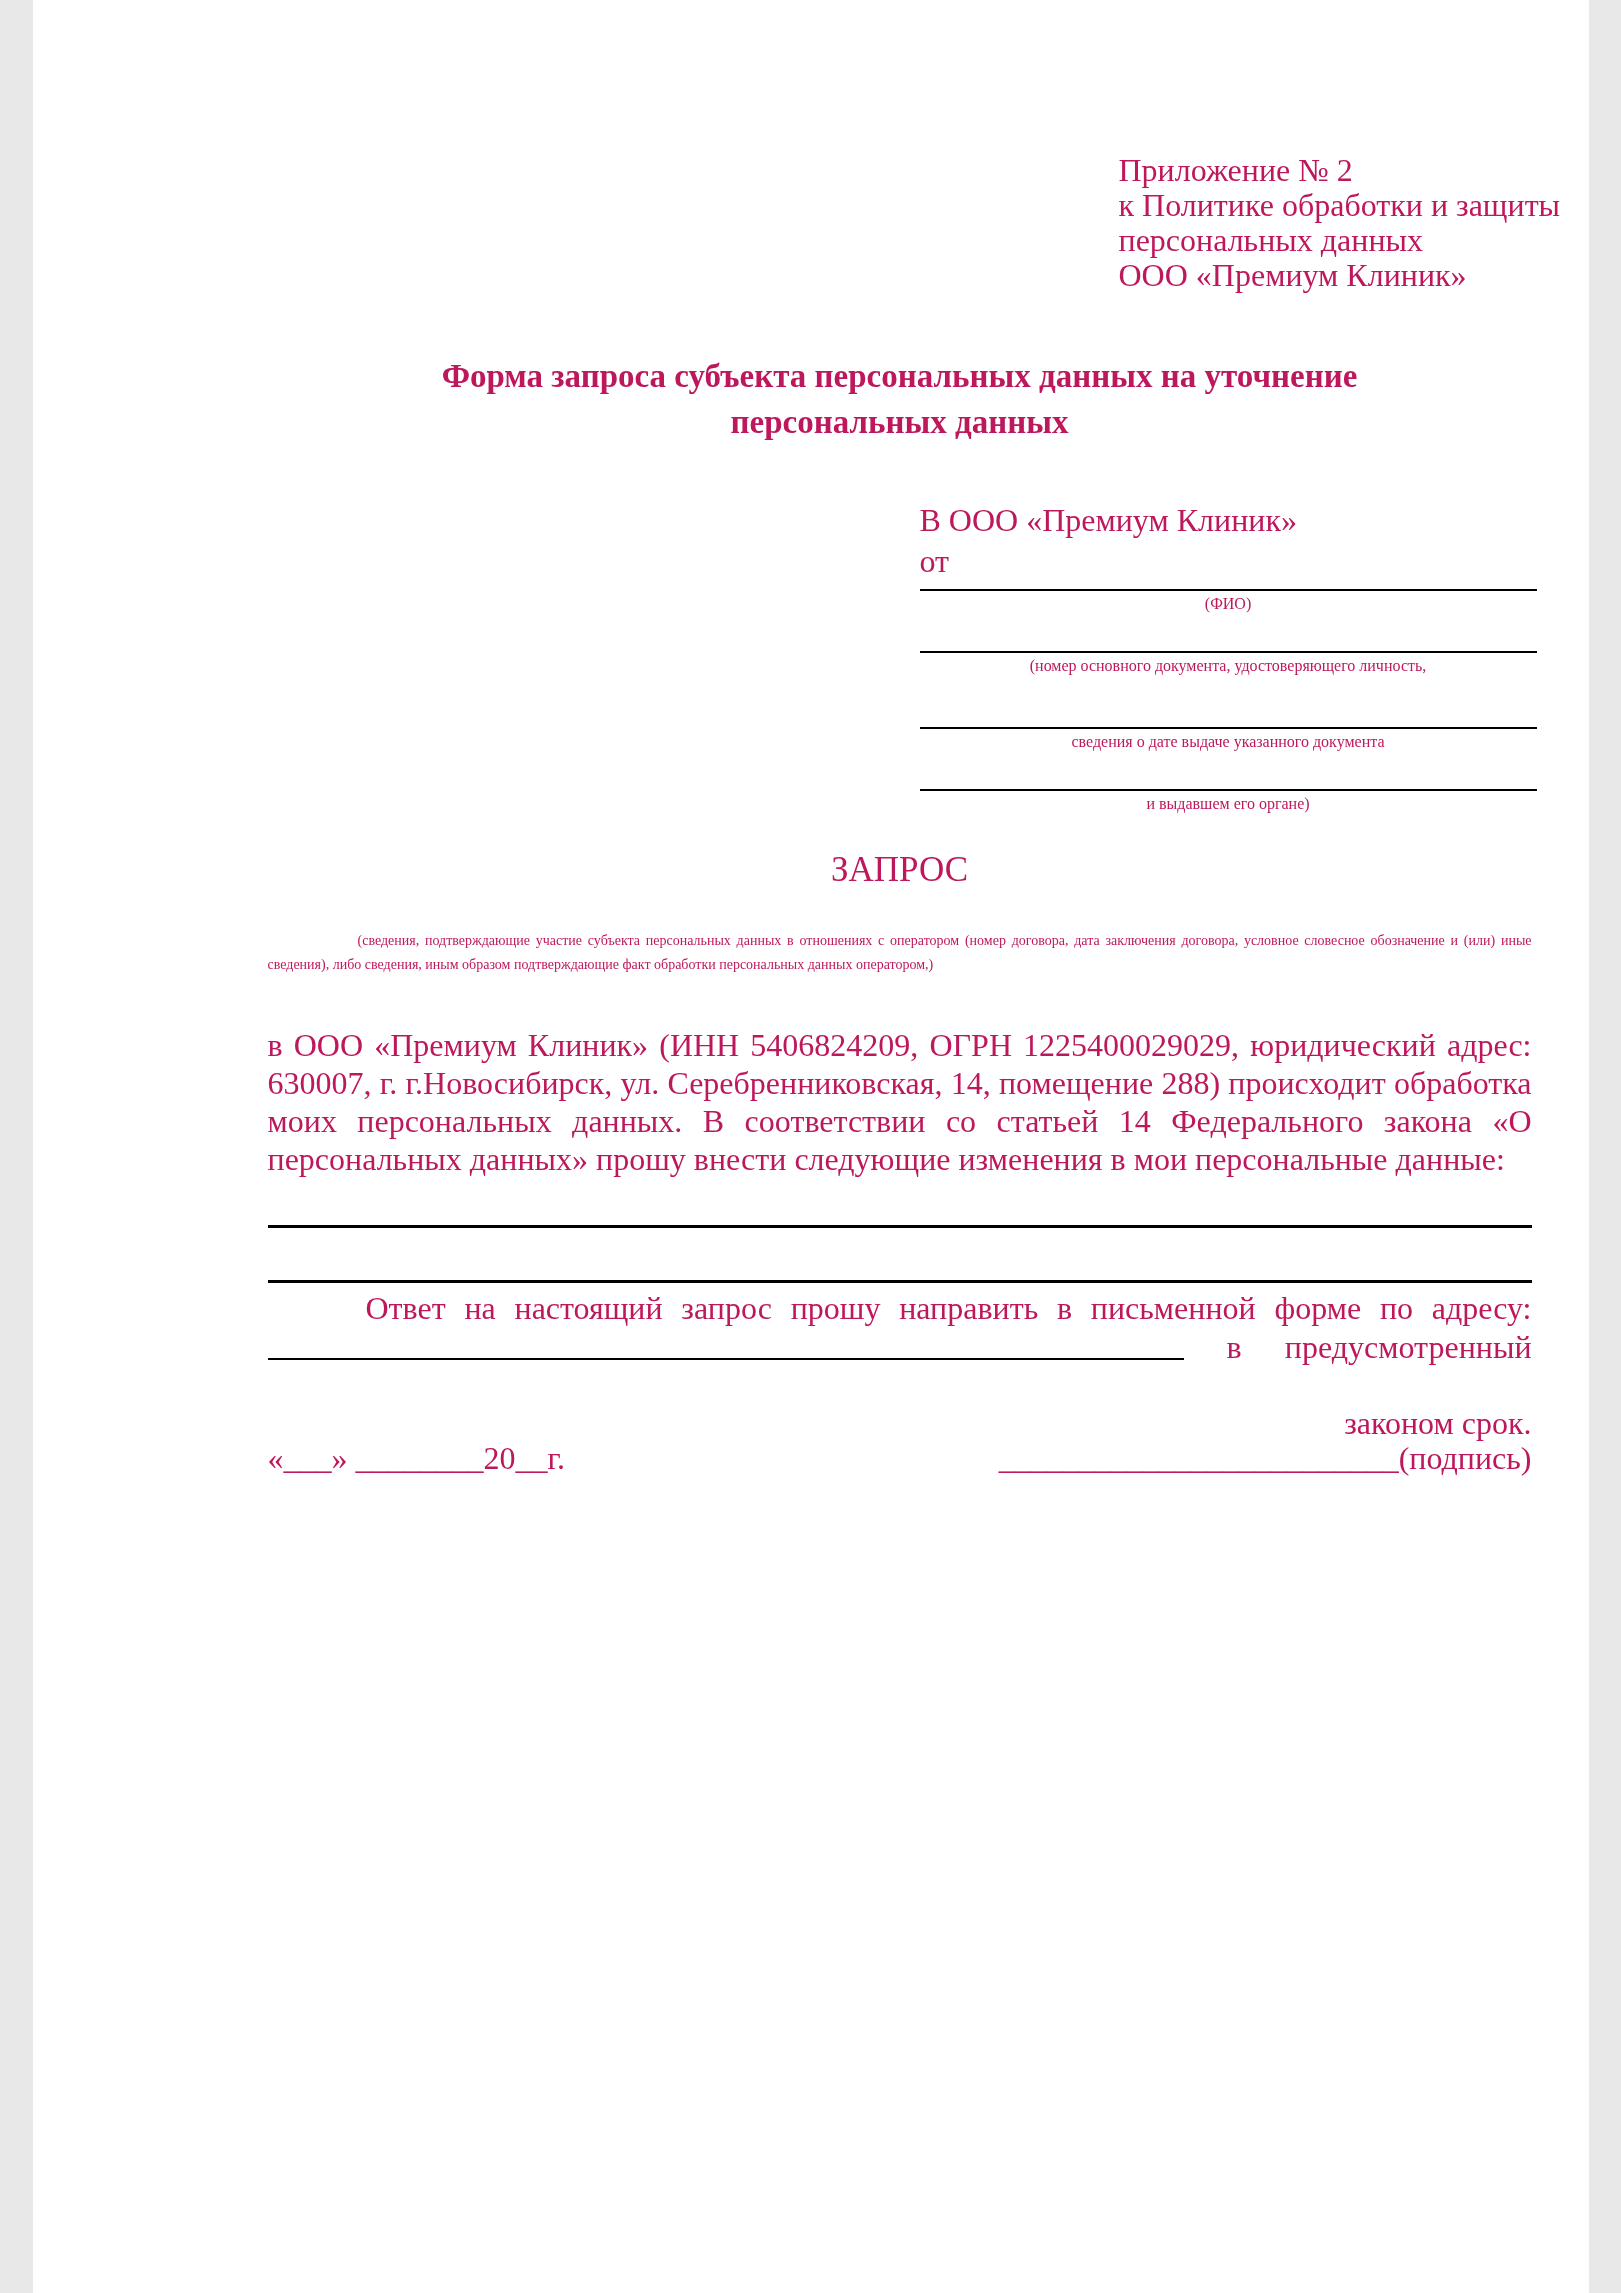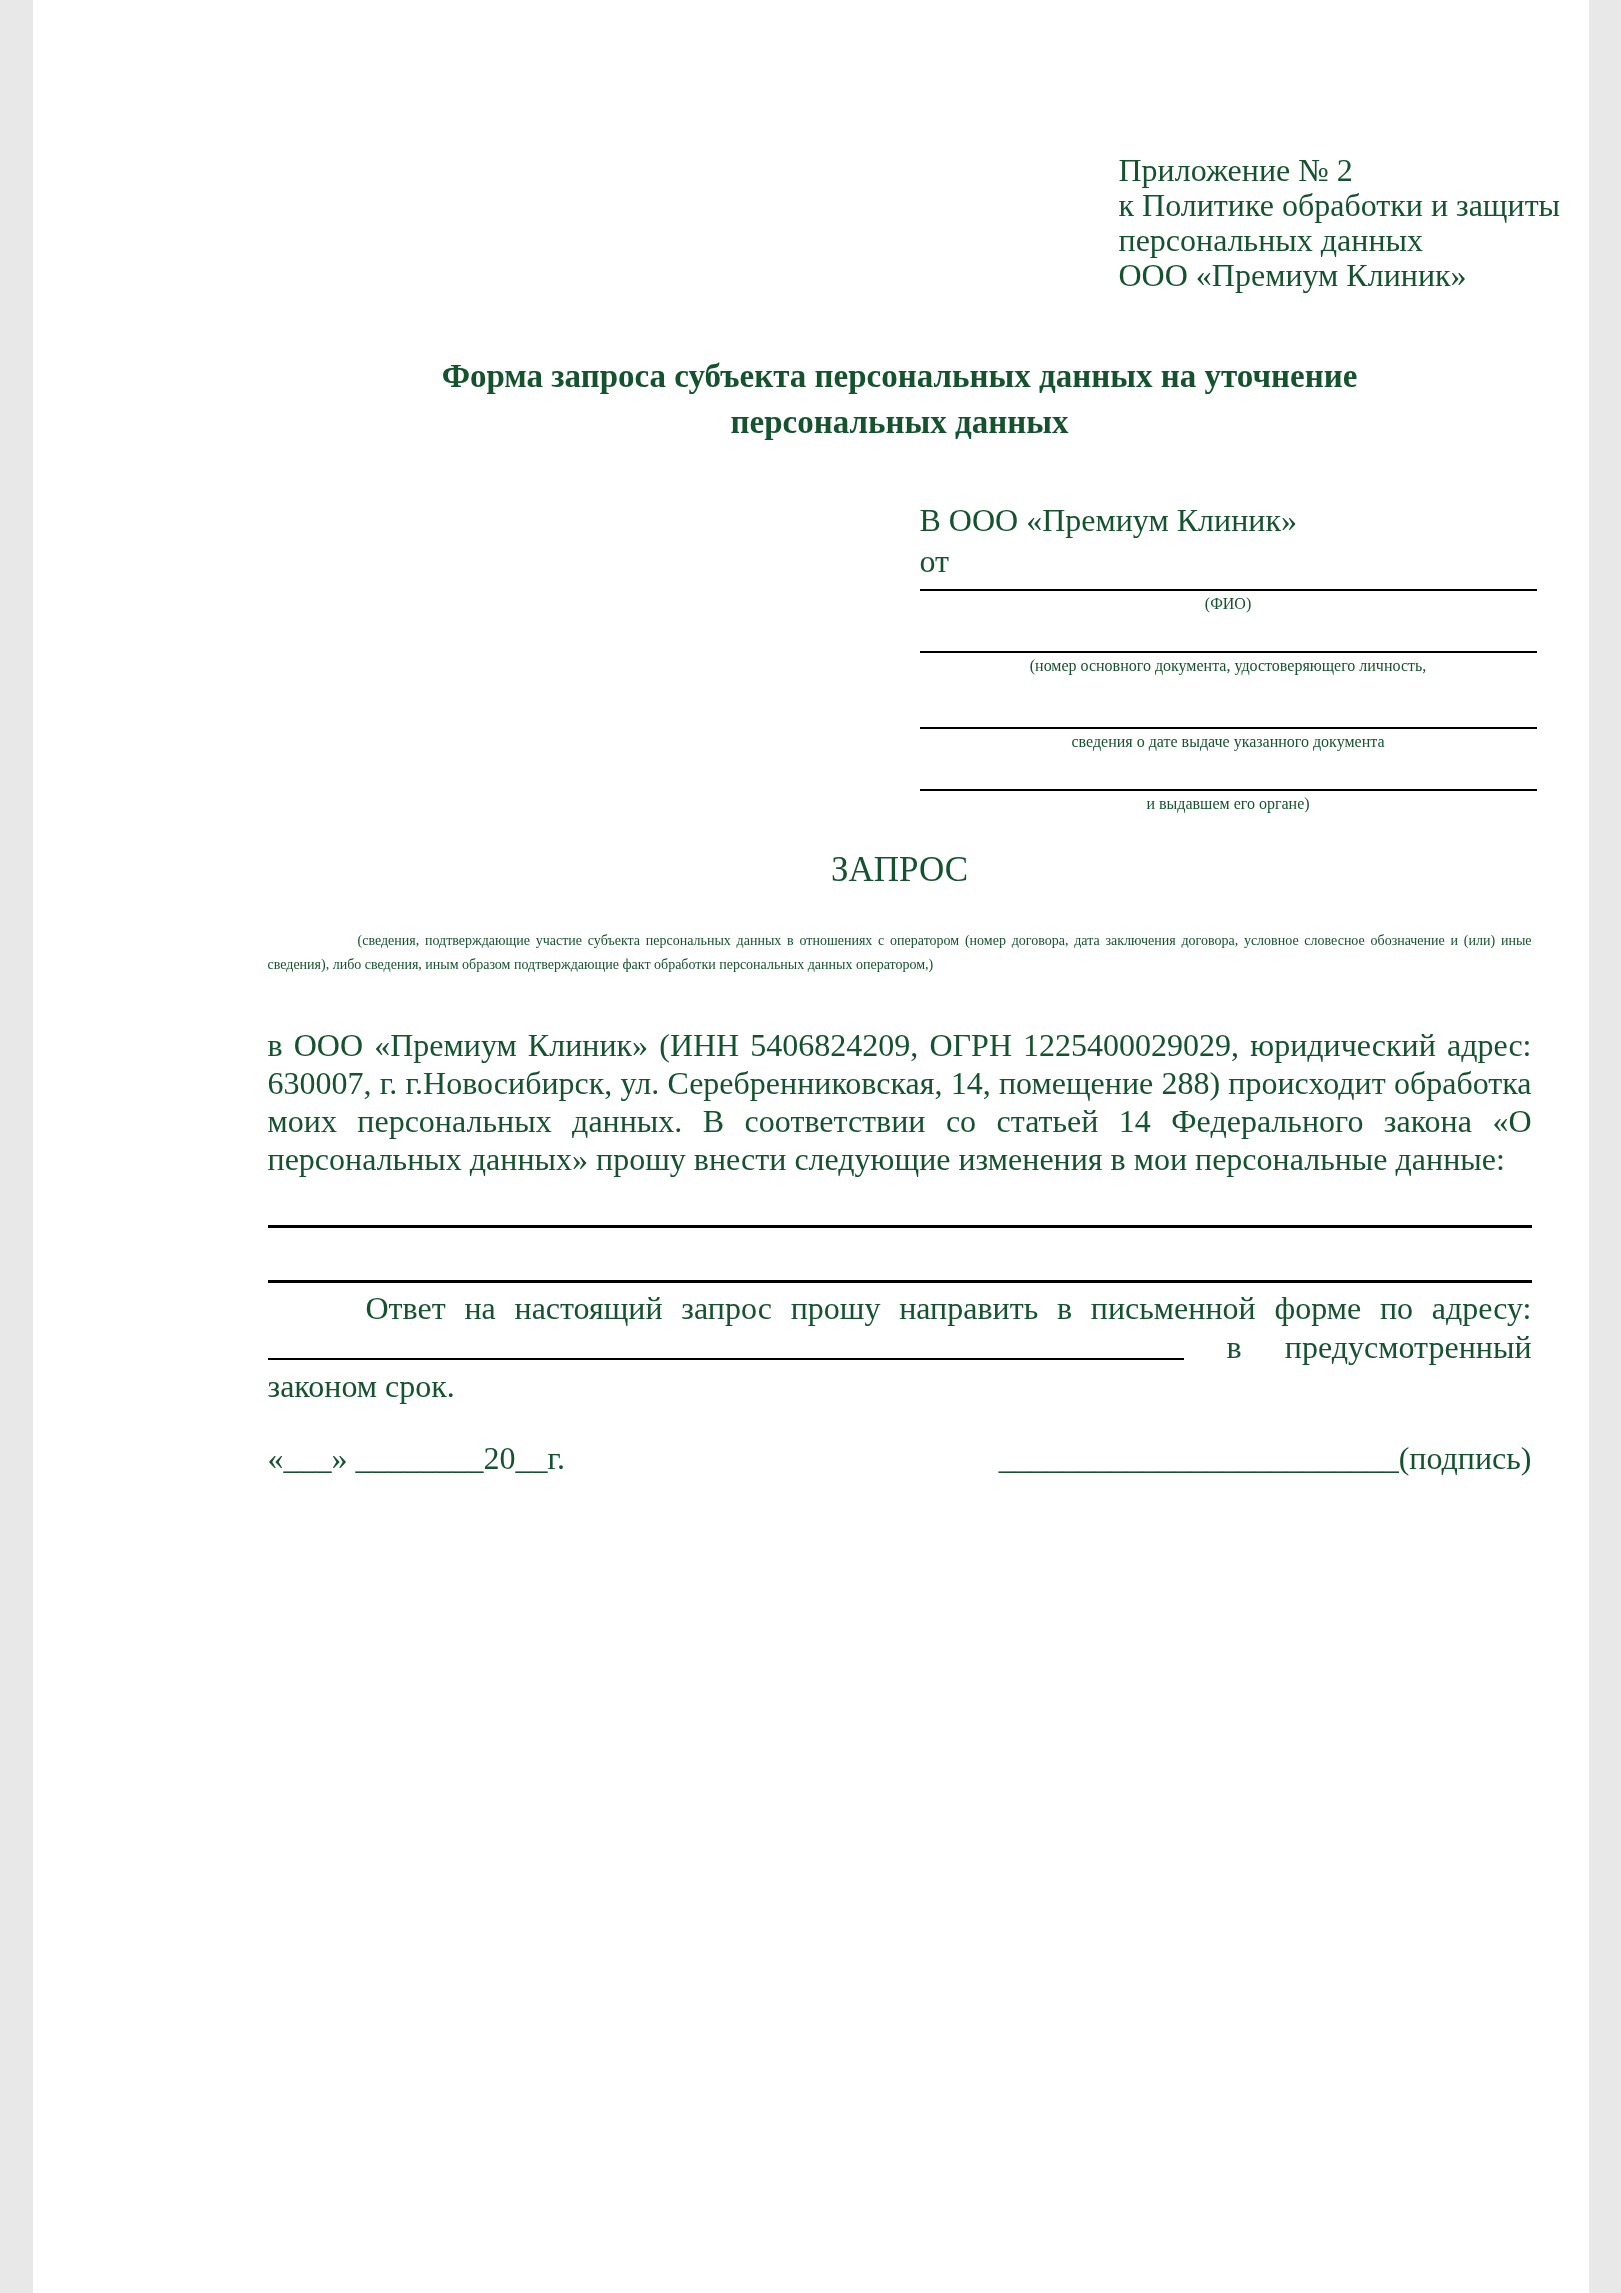--- a/index.html
+++ b/index.html
@@ -1,18 +1,18 @@
 <!DOCTYPE html>
 <html><head>
 <meta charset="utf-8">
 <style>
   html,body { margin:0; padding:0; background:#e8e8e8; }
   .page {
     position:relative; width:1556px; height:2294px;
-    background:#ffffff; color:#14532d;
+    background:#ffffff; color:#be185d;
     font-family:"Liberation Serif", serif;
     margin:0 auto; overflow:hidden;
   }
   .appendix {
     position:absolute; left:1086px; top:153px;
     font-size:32px; line-height:35px; text-align:left;
   }
   .doc-title {
     position:absolute; left:235px; top:353px; width:1264px;
     font-size:33px; font-weight:bold; line-height:46px; text-align:center;
@@ -54,21 +54,21 @@
   .rule-2 { top:1280px; }
   .response {
     position:absolute; left:235px; top:1289px; width:1264px;
     font-size:32px; line-height:39px;
   }
   .resp-line1 {
     text-indent:98px; text-align:justify; text-align-last:justify;
   }
   .resp-line2 { display:flex; justify-content:space-between; }
   .resp-fill { width:916px; border-bottom:2.9px solid #000; margin-bottom:6.9px; }
-  .resp-line3 { text-align:left; }
+  .resp-line3 { text-align:right;margin-top:37px; }
   .footer-row {
     position:absolute; left:235px; top:1439px; width:1264px;
     display:flex; justify-content:space-between; font-size:32px; line-height:39px;text-align:right;
   }
 </style>
 </head>
 <body>
 
 <div class="page">
 

